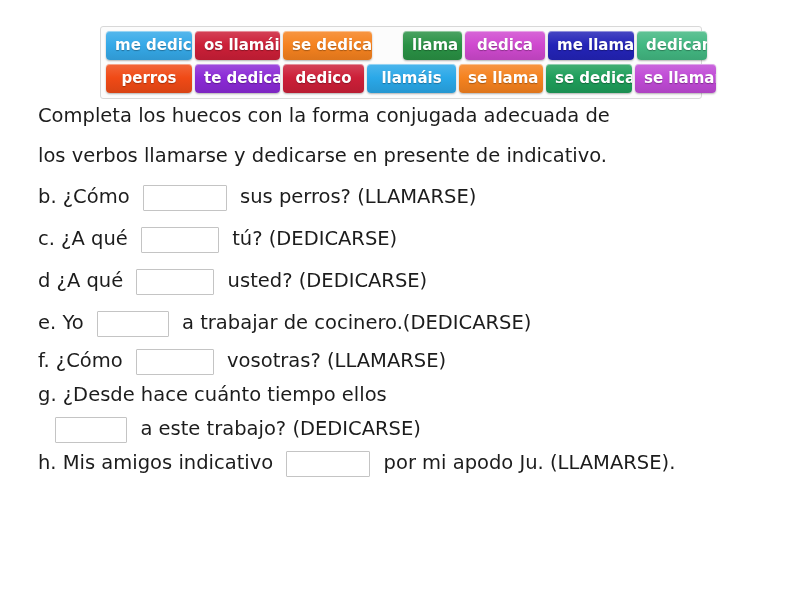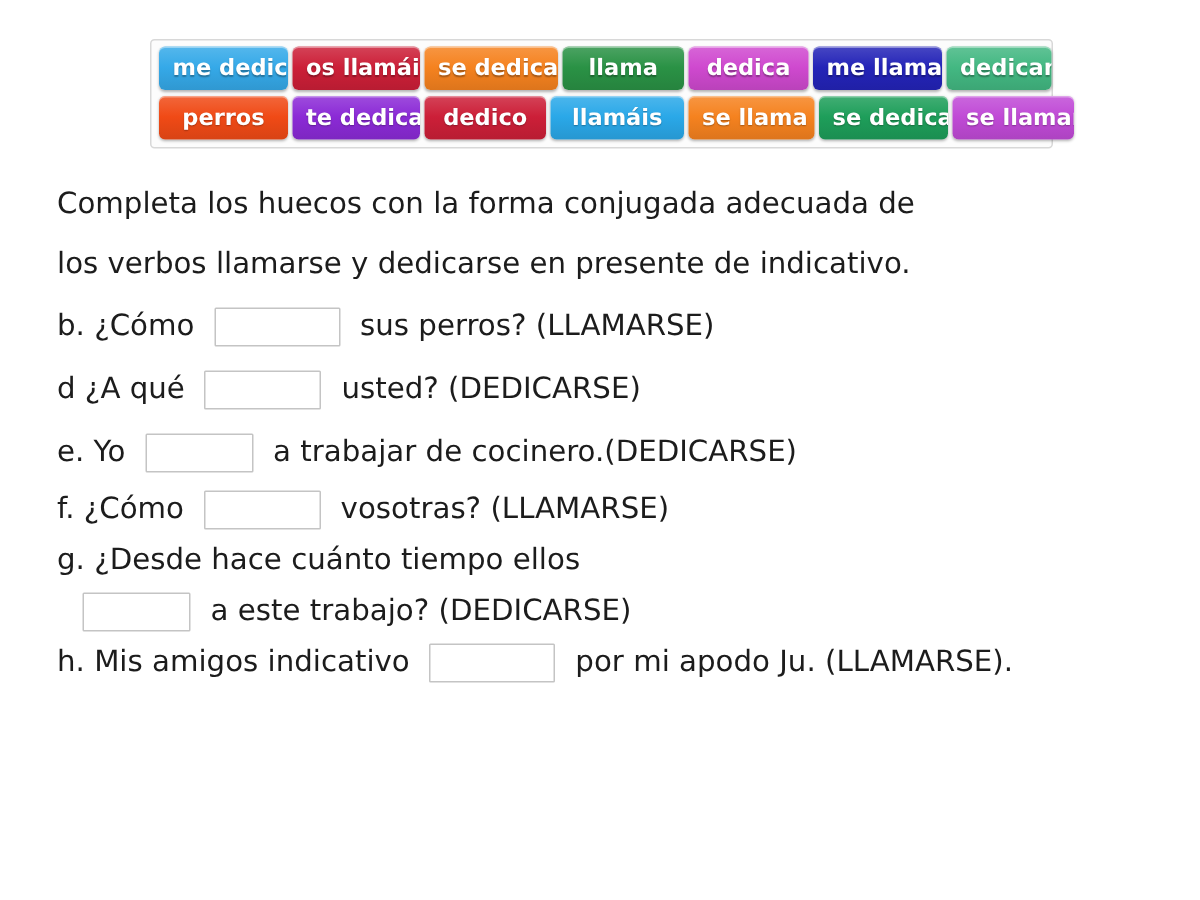--- a/index.html
+++ b/index.html
@@ -54,21 +54,21 @@
                 0 1px 2px rgba(0,0,0,0.30);
     cursor: move;
     user-select: none;
     overflow: hidden;
   }
 
   
   #exercise {
     position: absolute;
     left: 38px;
-    top: 116px;
+    top: 96px;
     width: 745px;
     font-size: 19.5px;
     color: #1c1c1c;
   }
   .prompt-line {
     line-height: 40px;
     white-space: nowrap;
   }
   .q-line {
     line-height: 42px;
@@ -94,21 +94,21 @@
   .sp { display: inline-block; width: 4px; }
 </style>
 </head>
 <body>
 
 <div id="wordbank">
   <div class="tile-row">
     <div class="tile" style="background: linear-gradient(rgb(85, 183, 236) 0%, rgb(53, 169, 232) 48%, rgb(48, 152, 209) 100%); width: 86px;">me dedico</div>
     <div class="tile" style="background: linear-gradient(rgb(212, 67, 88) 0%, rgb(204, 31, 56) 48%, rgb(184, 28, 50) 100%); width: 85px;">os llamáis</div>
     <div class="tile" style="background: linear-gradient(rgb(247, 150, 67) 0%, rgb(245, 130, 31) 48%, rgb(221, 117, 28) 100%); width: 89px;">se dedican</div>
-    <div class="tile" style="background: linear-gradient(rgb(76, 163, 99) 0%, rgb(42, 146, 69) 48%, rgb(38, 131, 62) 100%); width: 81px;">llama</div>
+    <div class="tile" style="background: linear-gradient(rgb(76, 163, 99) 0%, rgb(42, 146, 69) 48%, rgb(38, 131, 62) 100%); width: 59px; margin-left: 28px;">llama</div>
     <div class="tile" style="background: linear-gradient(rgb(215, 102, 215) 0%, rgb(207, 73, 207) 48%, rgb(186, 66, 186) 100%); width: 80px;">dedica</div>
     <div class="tile" style="background: linear-gradient(rgb(71, 71, 195) 0%, rgb(36, 36, 184) 48%, rgb(32, 32, 166) 100%); width: 86px;">me llaman</div>
     <div class="tile" style="background: linear-gradient(rgb(97, 195, 150) 0%, rgb(67, 184, 130) 48%, rgb(60, 166, 117) 100%); width: 70px;">dedican</div>
   </div>
   <div class="tile-row">
     <div class="tile" style="background: linear-gradient(rgb(242, 103, 59) 0%, rgb(240, 74, 22) 48%, rgb(216, 67, 20) 100%); width: 86px;">perros</div>
     <div class="tile" style="background: linear-gradient(rgb(158, 76, 221) 0%, rgb(139, 42, 214) 48%, rgb(125, 38, 193) 100%); width: 85px;">te dedicas</div>
     <div class="tile" style="background: linear-gradient(rgb(212, 67, 88) 0%, rgb(204, 31, 56) 48%, rgb(184, 28, 50) 100%); width: 81px;">dedico</div>
     <div class="tile" style="background: linear-gradient(rgb(76, 182, 236) 0%, rgb(42, 168, 232) 48%, rgb(38, 151, 209) 100%); width: 89px;">llamáis</div>
     <div class="tile" style="background: linear-gradient(rgb(247, 150, 67) 0%, rgb(245, 130, 31) 48%, rgb(221, 117, 28) 100%); width: 84px;">se llama</div>
@@ -122,20 +122,25 @@
   <div class="prompt-line">Completa los huecos con la forma conjugada adecuada de</div>
   <div class="prompt-line">los verbos llamarse y dedicarse en presente de indicativo.</div>
 
 
   <div class="q-line">
     <span>b. ¿Cómo</span>
     <input class="blank w-wide" type="text" placeholder="" style="">
     <span>sus perros? (LLAMARSE)</span>
   </div>
 
+  <div class="q-line">
+    <span>c. ¿A qué</span>
+    <input class="blank w-mid" type="text" placeholder="" style="">
+    <span>tú? (DEDICARSE)</span>
+  </div>
 
   <div class="q-line">
     <span>d ¿A qué</span>
     <input class="blank w-mid" type="text" placeholder="" style="">
     <span>usted? (DEDICARSE)</span>
   </div>
 
   <div class="q-line">
     <span>e. Yo</span>
     <input class="blank w-narrow" type="text" placeholder="" style="">

